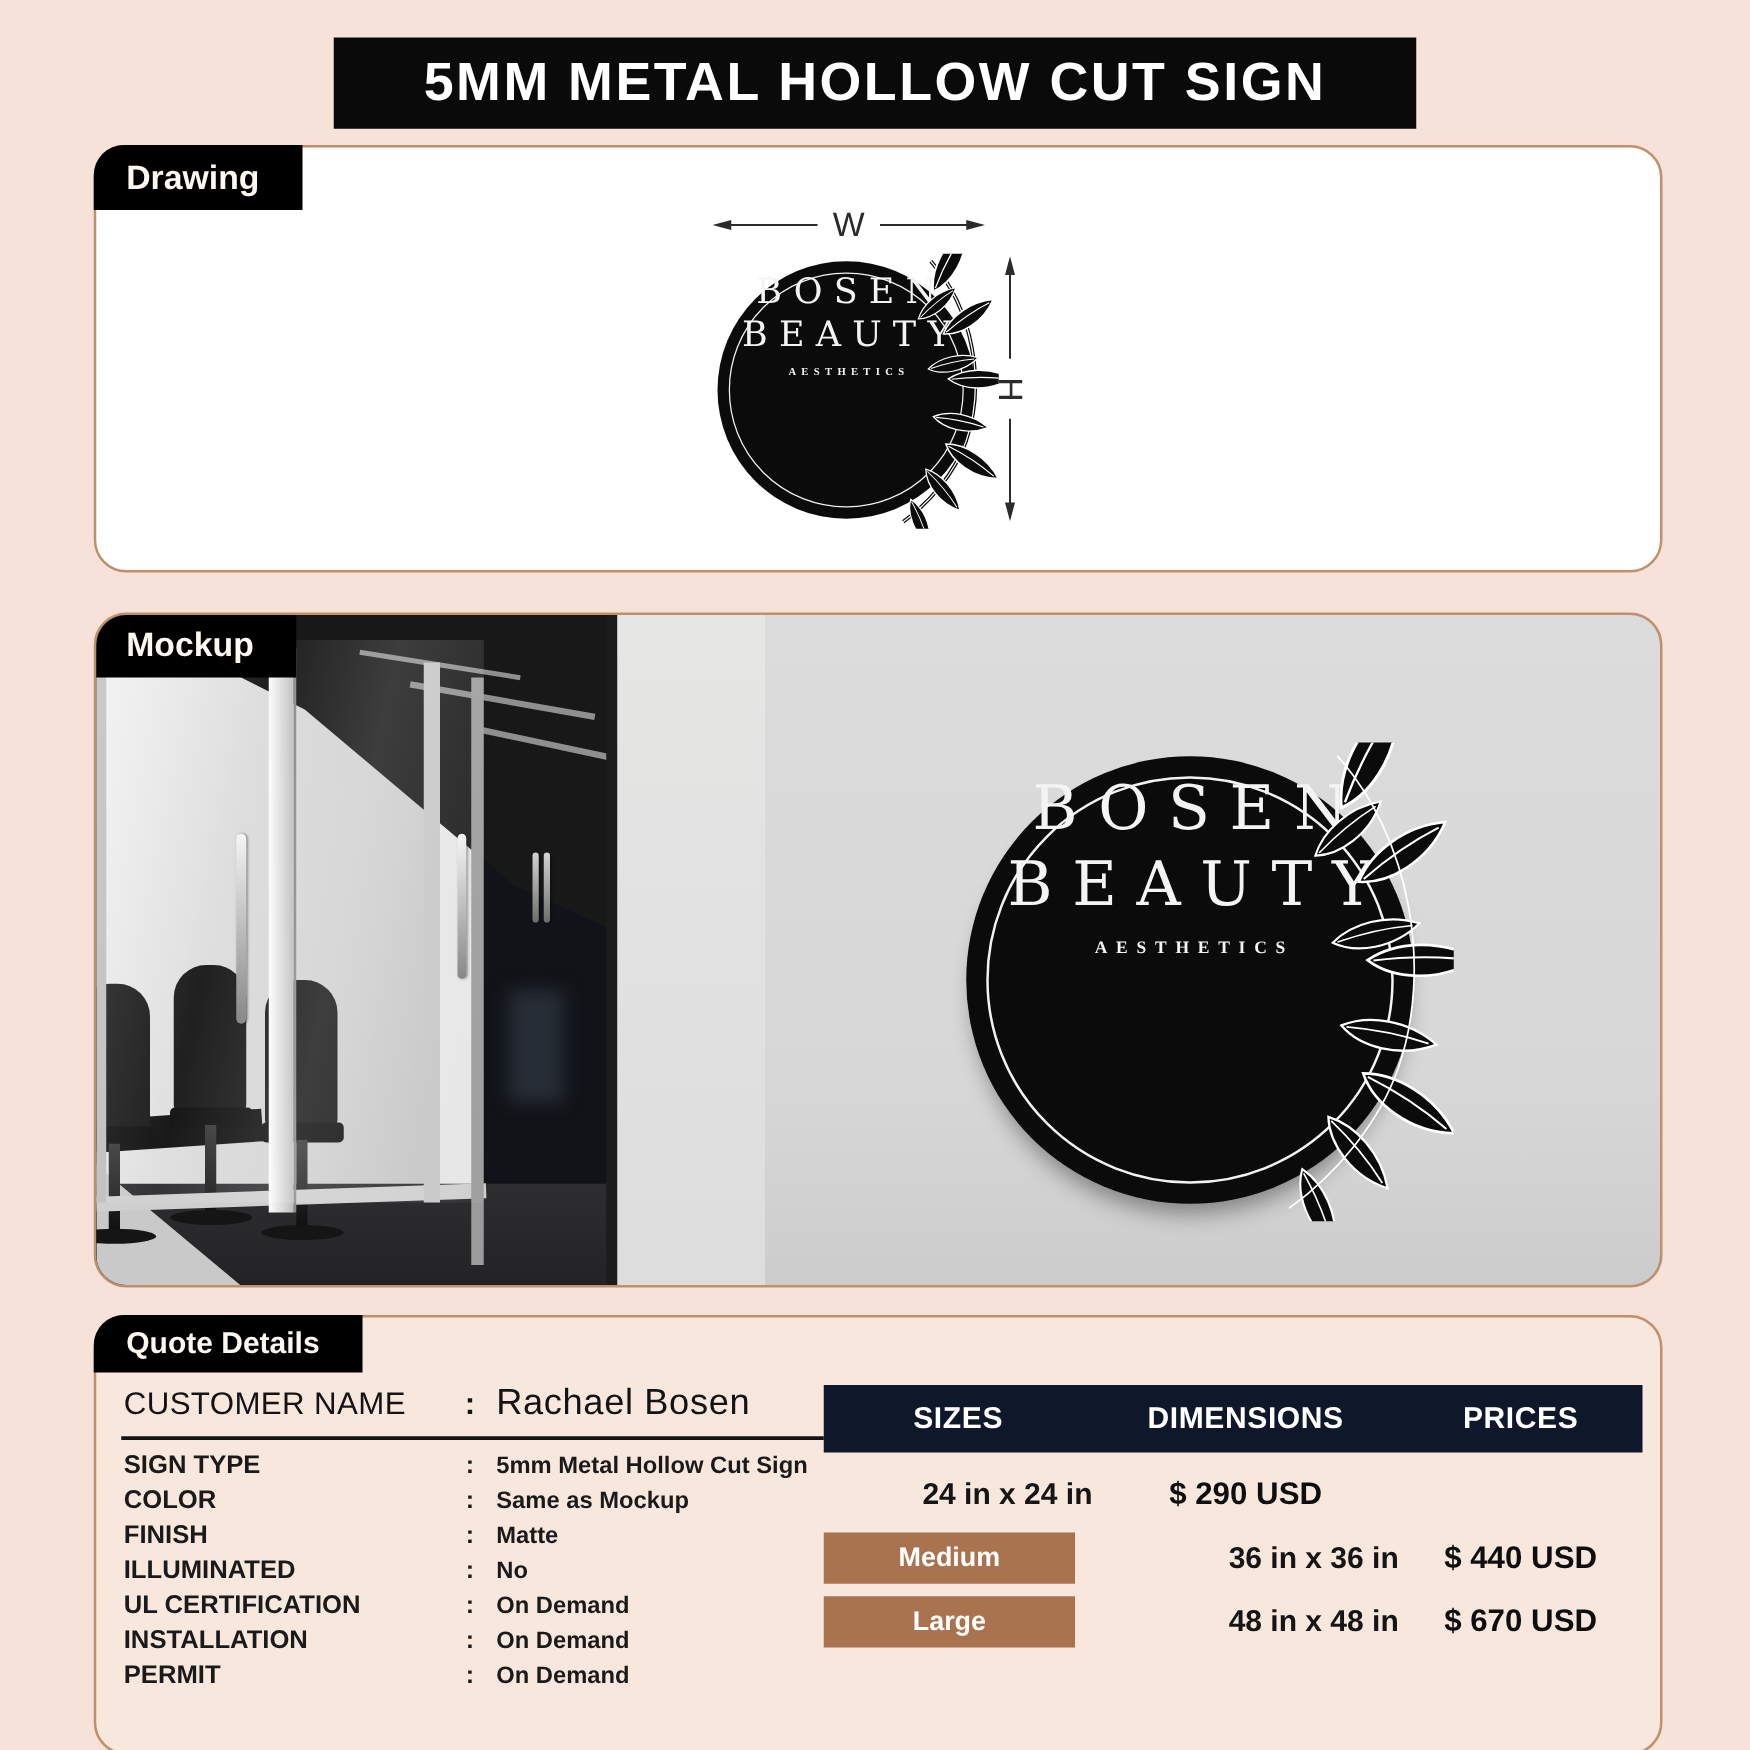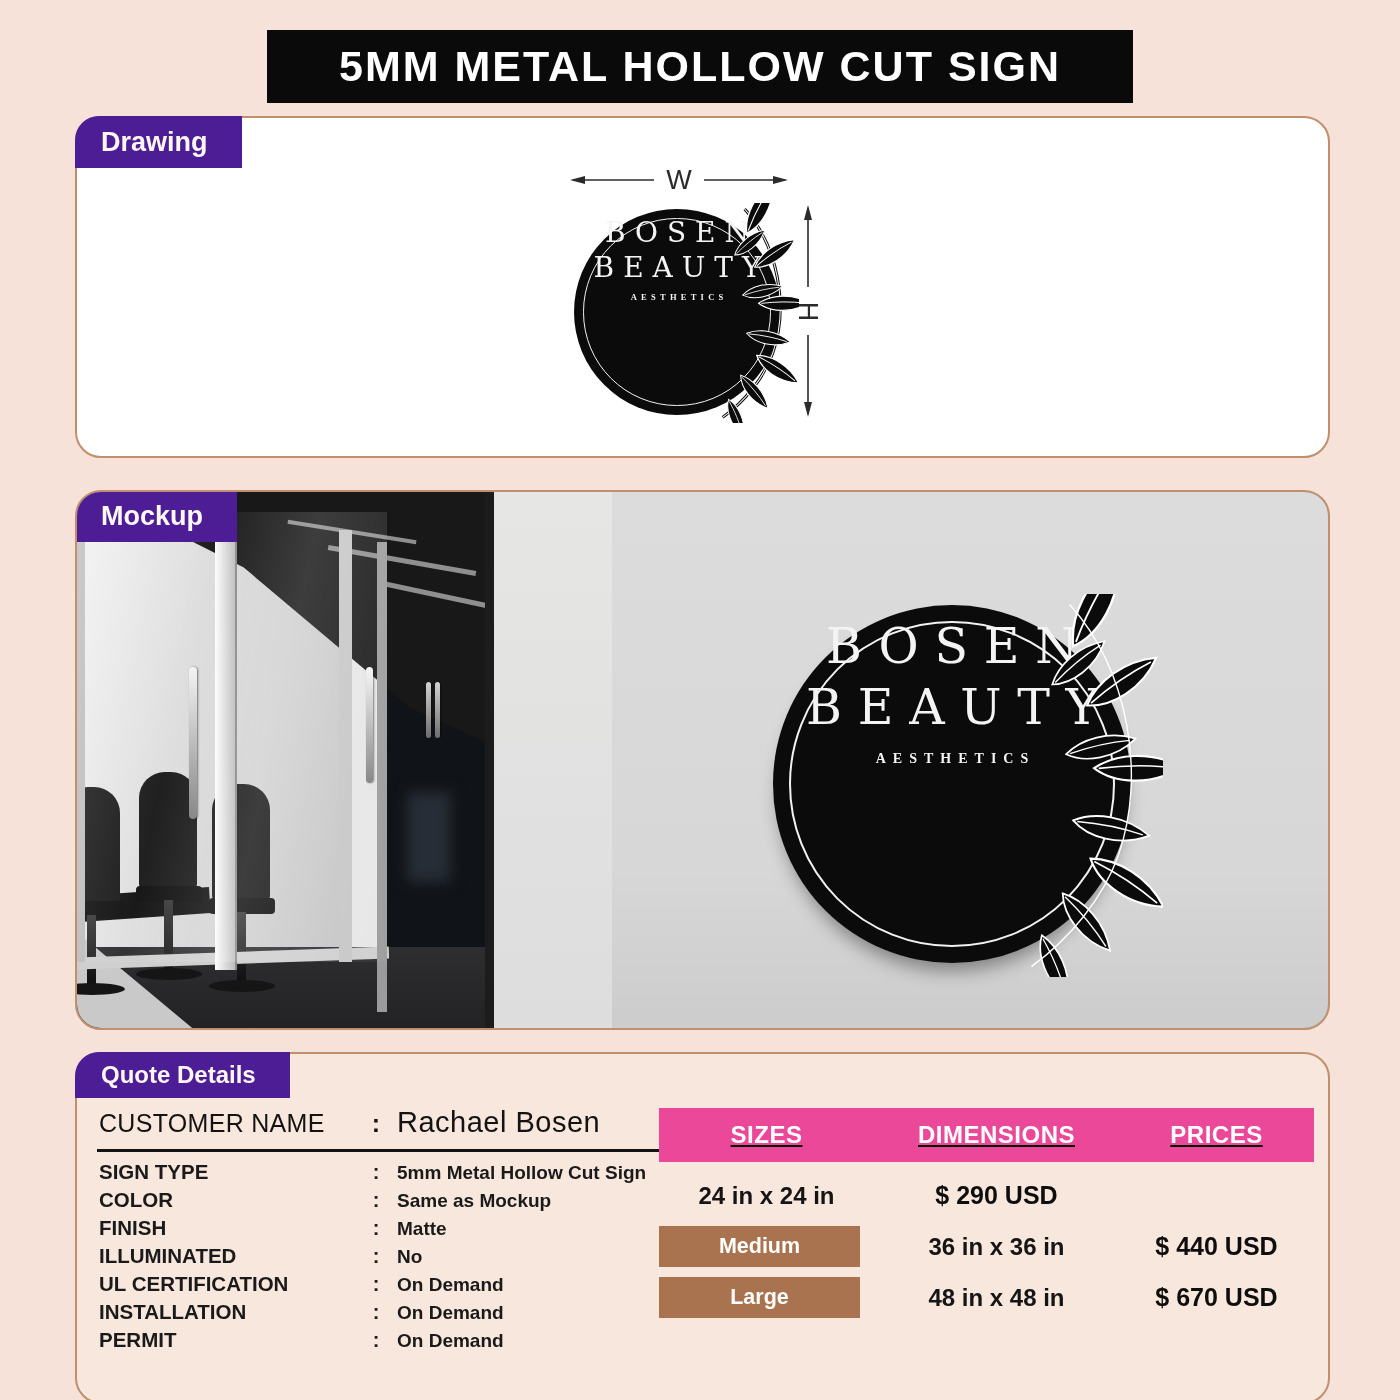--- a/index.html
+++ b/index.html
@@ -9,21 +9,21 @@
   
   .banner{position:absolute;left:267px;top:30px;width:866px;height:73px;background:#0a0a0a;color:#ffffff;
           display:flex;align-items:center;justify-content:center;font-size:43px;font-weight:700;letter-spacing:2px;}
 
   
   .panel{position:absolute;left:75px;width:1255px;border:2px solid #c18f6b;border-radius:26px;box-sizing:border-box;}
   #drawing-panel{top:116px;height:342px;background:#ffffff;}
   #mockup-panel{top:490px;height:540px;background:#8a8a8a;overflow:hidden;}
   #quote-panel{top:1052px;height:352px;background:#f8e7dd;}
 
-  .tab{position:absolute;left:-2px;top:-2px;background:#4c1d95;color:#fdf7f2;font-weight:700;
+  .tab{position:absolute;left:-2px;top:-2px;background:#000000;color:#fdf7f2;font-weight:700;
        border-radius:24px 0 0 0;display:flex;align-items:center;padding:0 34px 0 26px;z-index:40;}
   .tab.big{height:52px;font-size:27px;}
   .tab.small{height:46px;font-size:24px;}
 
   
   .logo{position:absolute;}
   .logo-disc{position:absolute;inset:0;background:#0b0b0b;border-radius:50%;}
   .logo-ring{position:absolute;inset:4.5%;border:2px solid rgba(255,255,255,.95);border-radius:50%;}
   .logo-small .logo-ring{border-width:1.5px;}
   .logo-text{position:absolute;inset:0;display:flex;flex-direction:column;align-items:center;justify-content:flex-start;
@@ -101,27 +101,27 @@
   .cust-colon{font-size:25px;font-weight:700;width:42px;text-align:center;}
   .cust-name{font-size:29px;font-weight:400;letter-spacing:.5px;}
   .cust-underline{position:absolute;left:20px;top:95px;width:562px;height:2.5px;background:#131313;}
   .details{position:absolute;left:22px;top:104px;color:#1a1a1a;}
   .detail-row{display:grid;grid-template-columns:256px 42px auto;line-height:27px;align-items:baseline;}
   .d-label{font-size:20.5px;font-weight:700;}
   .d-colon{font-size:20px;font-weight:700;text-align:center;}
   .d-value{font-size:19px;font-weight:700;}
 
   .sizes-table{position:absolute;left:582px;top:54px;width:655px;}
-  .table-header{height:54px;background:#ec4899;display:grid;grid-template-columns:215px 245px 195px;align-items:center;text-decoration:underline;}
+  .table-header{height:54px;background:#0f172a;display:grid;grid-template-columns:215px 245px 195px;align-items:center;}
   .th{color:#ffffff;font-size:24px;font-weight:700;text-align:center;letter-spacing:.5px;}
   .table-rows{margin-top:13px;}
   .trow{display:grid;grid-template-columns:215px 245px 195px;height:41px;margin-bottom:10px;align-items:center;}
   .size-btn{width:201px;height:41px;background:#aa734f;color:#fff;display:flex;align-items:center;justify-content:center;
             font-size:21.5px;font-weight:700;cursor:pointer;}
-  .t-dim{font-size:24px;font-weight:700;color:#151515;text-align:center;}
+  .t-dim{font-size:24px;font-weight:700;color:#151515;text-align:right;}
   .t-price{font-size:25px;font-weight:700;color:#0e0e0e;text-align:center;}
 </style>
 </head>
 <body>
 
 <div id="page">
 
   <div class="banner">5MM METAL HOLLOW CUT SIGN</div>
 
   <div class="panel" id="drawing-panel">

